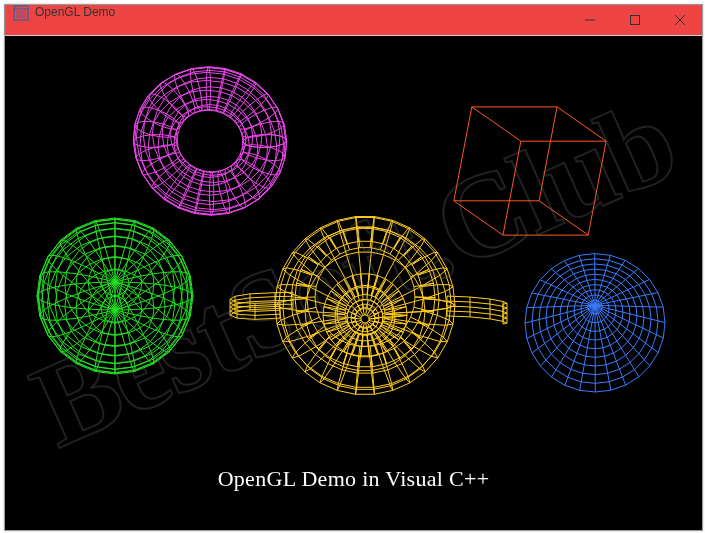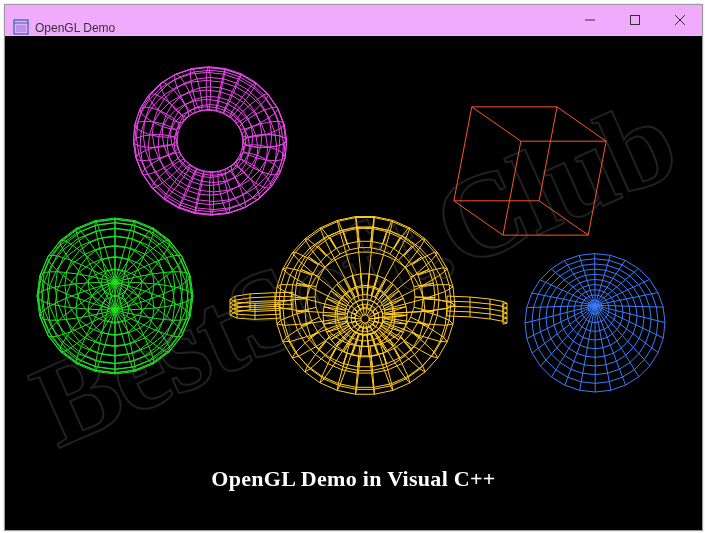--- a/index.html
+++ b/index.html
@@ -18,23 +18,23 @@
     width: 697px;
     height: 525px;
     border: 1px solid #9a9a9a;
     background: #fff;
     box-shadow: 0 0 2px rgba(0,0,0,0.2);
     display: flex;
     flex-direction: column;
   }
   .titlebar {
     height: 30px;
-    background: #f0abfc;
+    background: #ef4444;
     display: flex;
-    align-items: flex-end;
+    align-items: flex-start;
     border-bottom: 1px solid #d0d0d0;
     user-select: none;
   }
   .titlebar .icon {
     width: 16px;
     height: 16px;
     margin: 0 6px 0 8px;
     display: flex;
     align-items: center;
     justify-content: center;
@@ -63,21 +63,20 @@
   }
   .caption {
     position: absolute;
     left: 50%;
     transform: translateX(-50%);
     bottom: 38px;
     color: #ffffff;
     font-family: "Times New Roman", serif;
     font-size: 22px;
     letter-spacing: 0.3px;
-    font-weight: bold;
   }
   
   .watermark {
     position: absolute;
     left: 50%;
     top: 48%;
     transform: translate(-50%, -50%) rotate(-24deg);
     font-family: "Comic Sans MS", "Brush Script MT", cursive;
     font-size: 120px;
     font-weight: 700;

